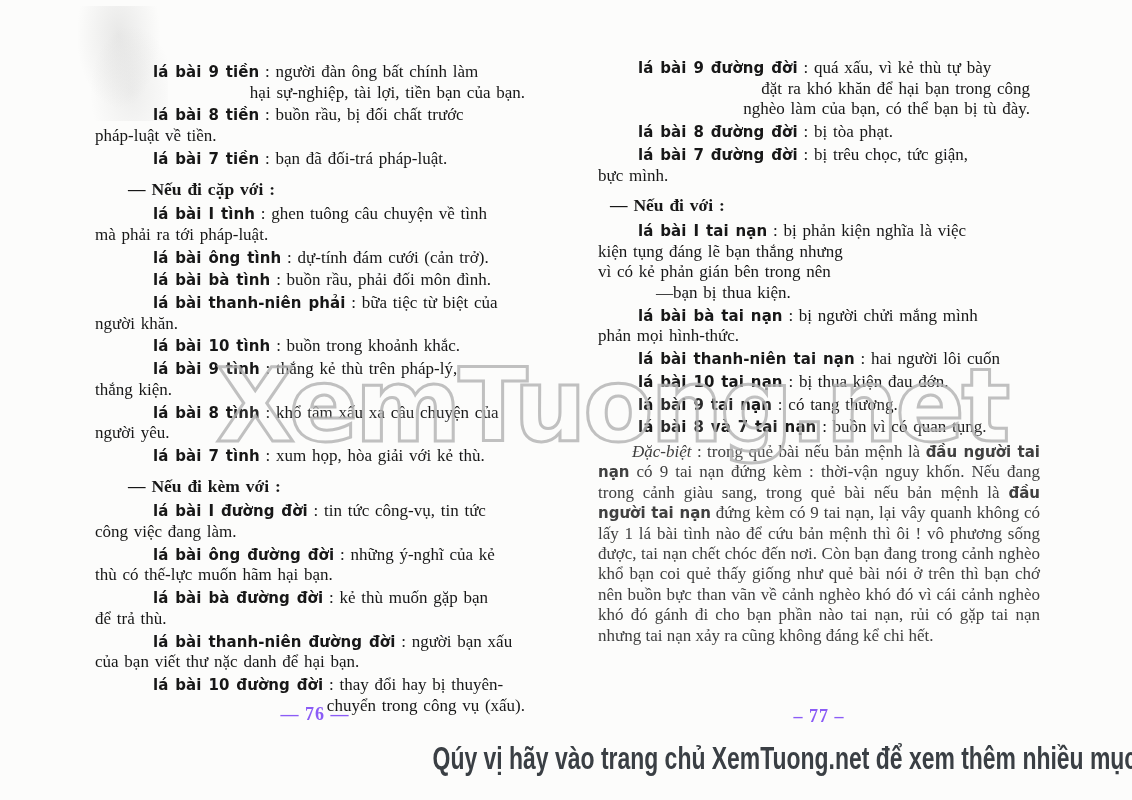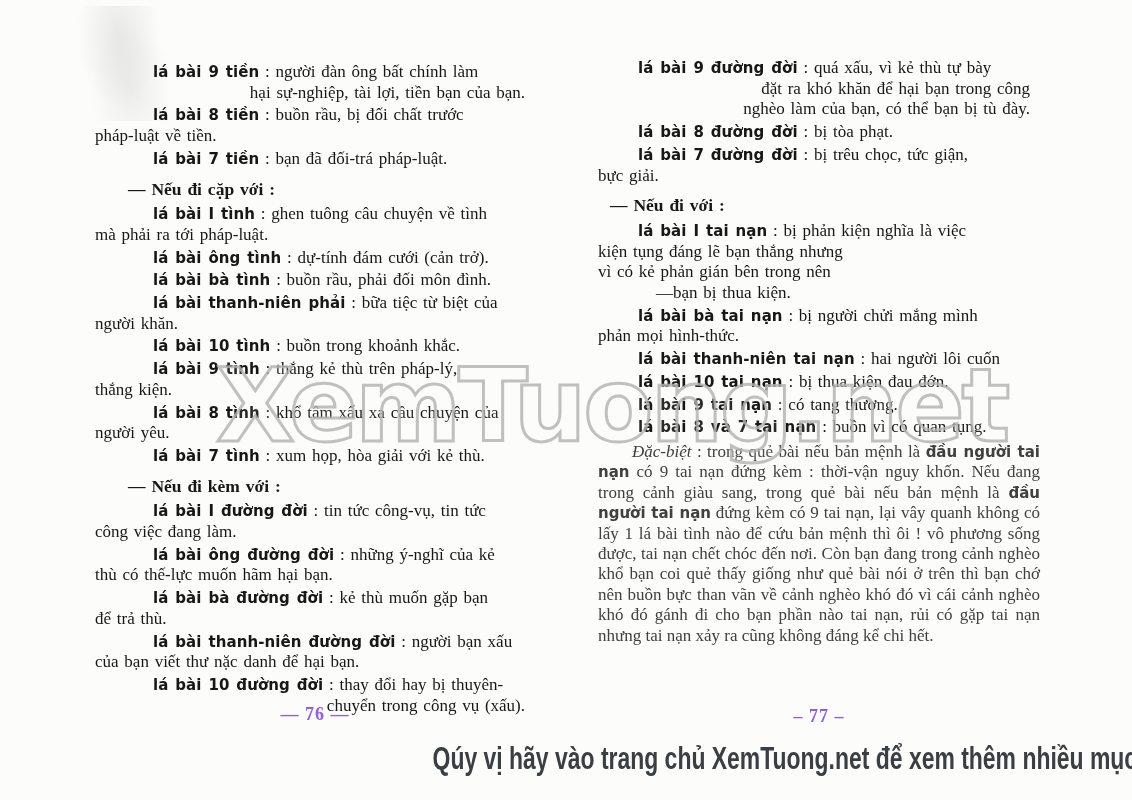--- a/index.html
+++ b/index.html
@@ -129,21 +129,21 @@
         <div class="entry">
           <div class="line al-l"><span class="lab">lá bài 9 đường đời</span> : quá xấu, vì kẻ thù tự bày</div>
           <div class="line al-r">đặt ra khó khăn để hại bạn trong công</div>
           <div class="line al-r">nghèo làm của bạn, có thể bạn bị tù đày.</div>
         </div>
         <div class="entry">
           <div class="line al-l"><span class="lab">lá bài 8 đường đời</span> : bị tòa phạt.</div>
         </div>
         <div class="entry">
           <div class="line al-l"><span class="lab">lá bài 7 đường đời</span> : bị trêu chọc, tức giận,</div>
-          <div class="line al-c">bực giải.</div>
+          <div class="line al-c">bực mình.</div>
         </div>
         <div class="line hdr">— Nếu đi với :</div>
         <div class="entry">
           <div class="line al-l"><span class="lab">lá bài I tai nạn</span> : bị phản kiện nghĩa là việc</div>
           <div class="line al-c">kiện tụng đáng lẽ bạn thắng nhưng</div>
           <div class="line al-c">vì có kẻ phản gián bên trong nên</div>
           <div class="line al-i">—bạn bị thua kiện.</div>
         </div>
         <div class="entry">
           <div class="line al-l"><span class="lab">lá bài bà tai nạn</span> : bị người chửi mắng mình</div>

